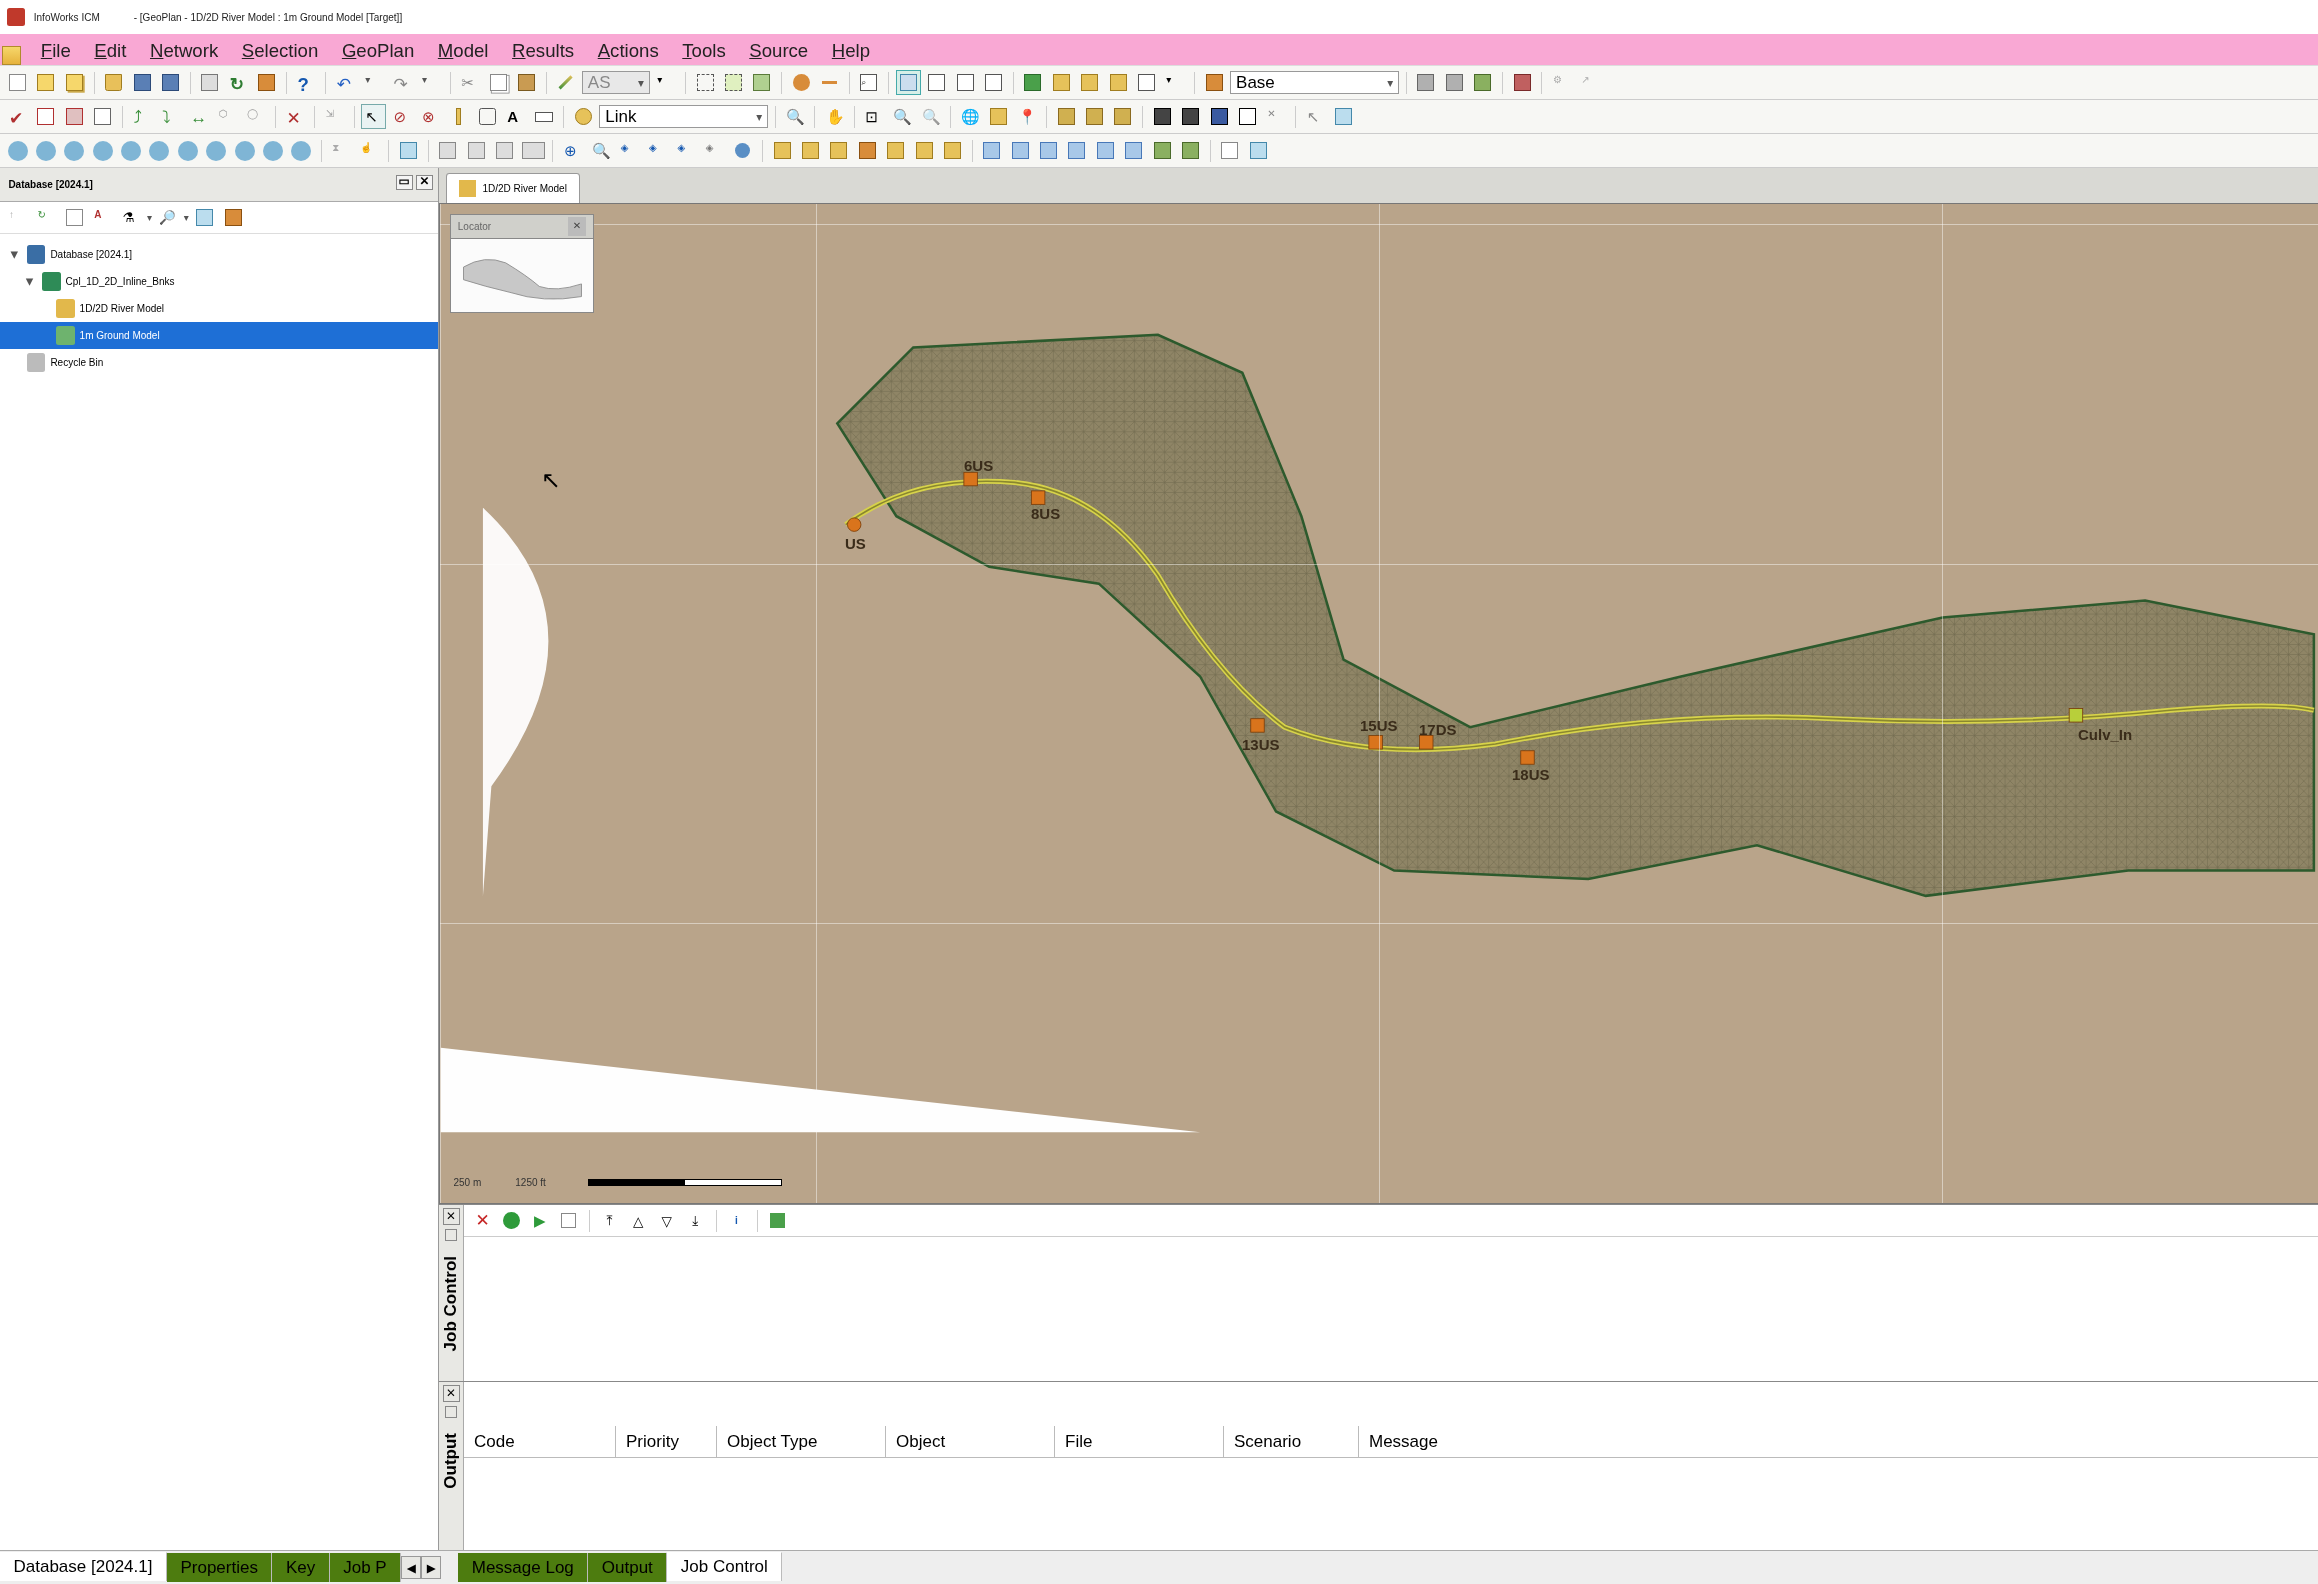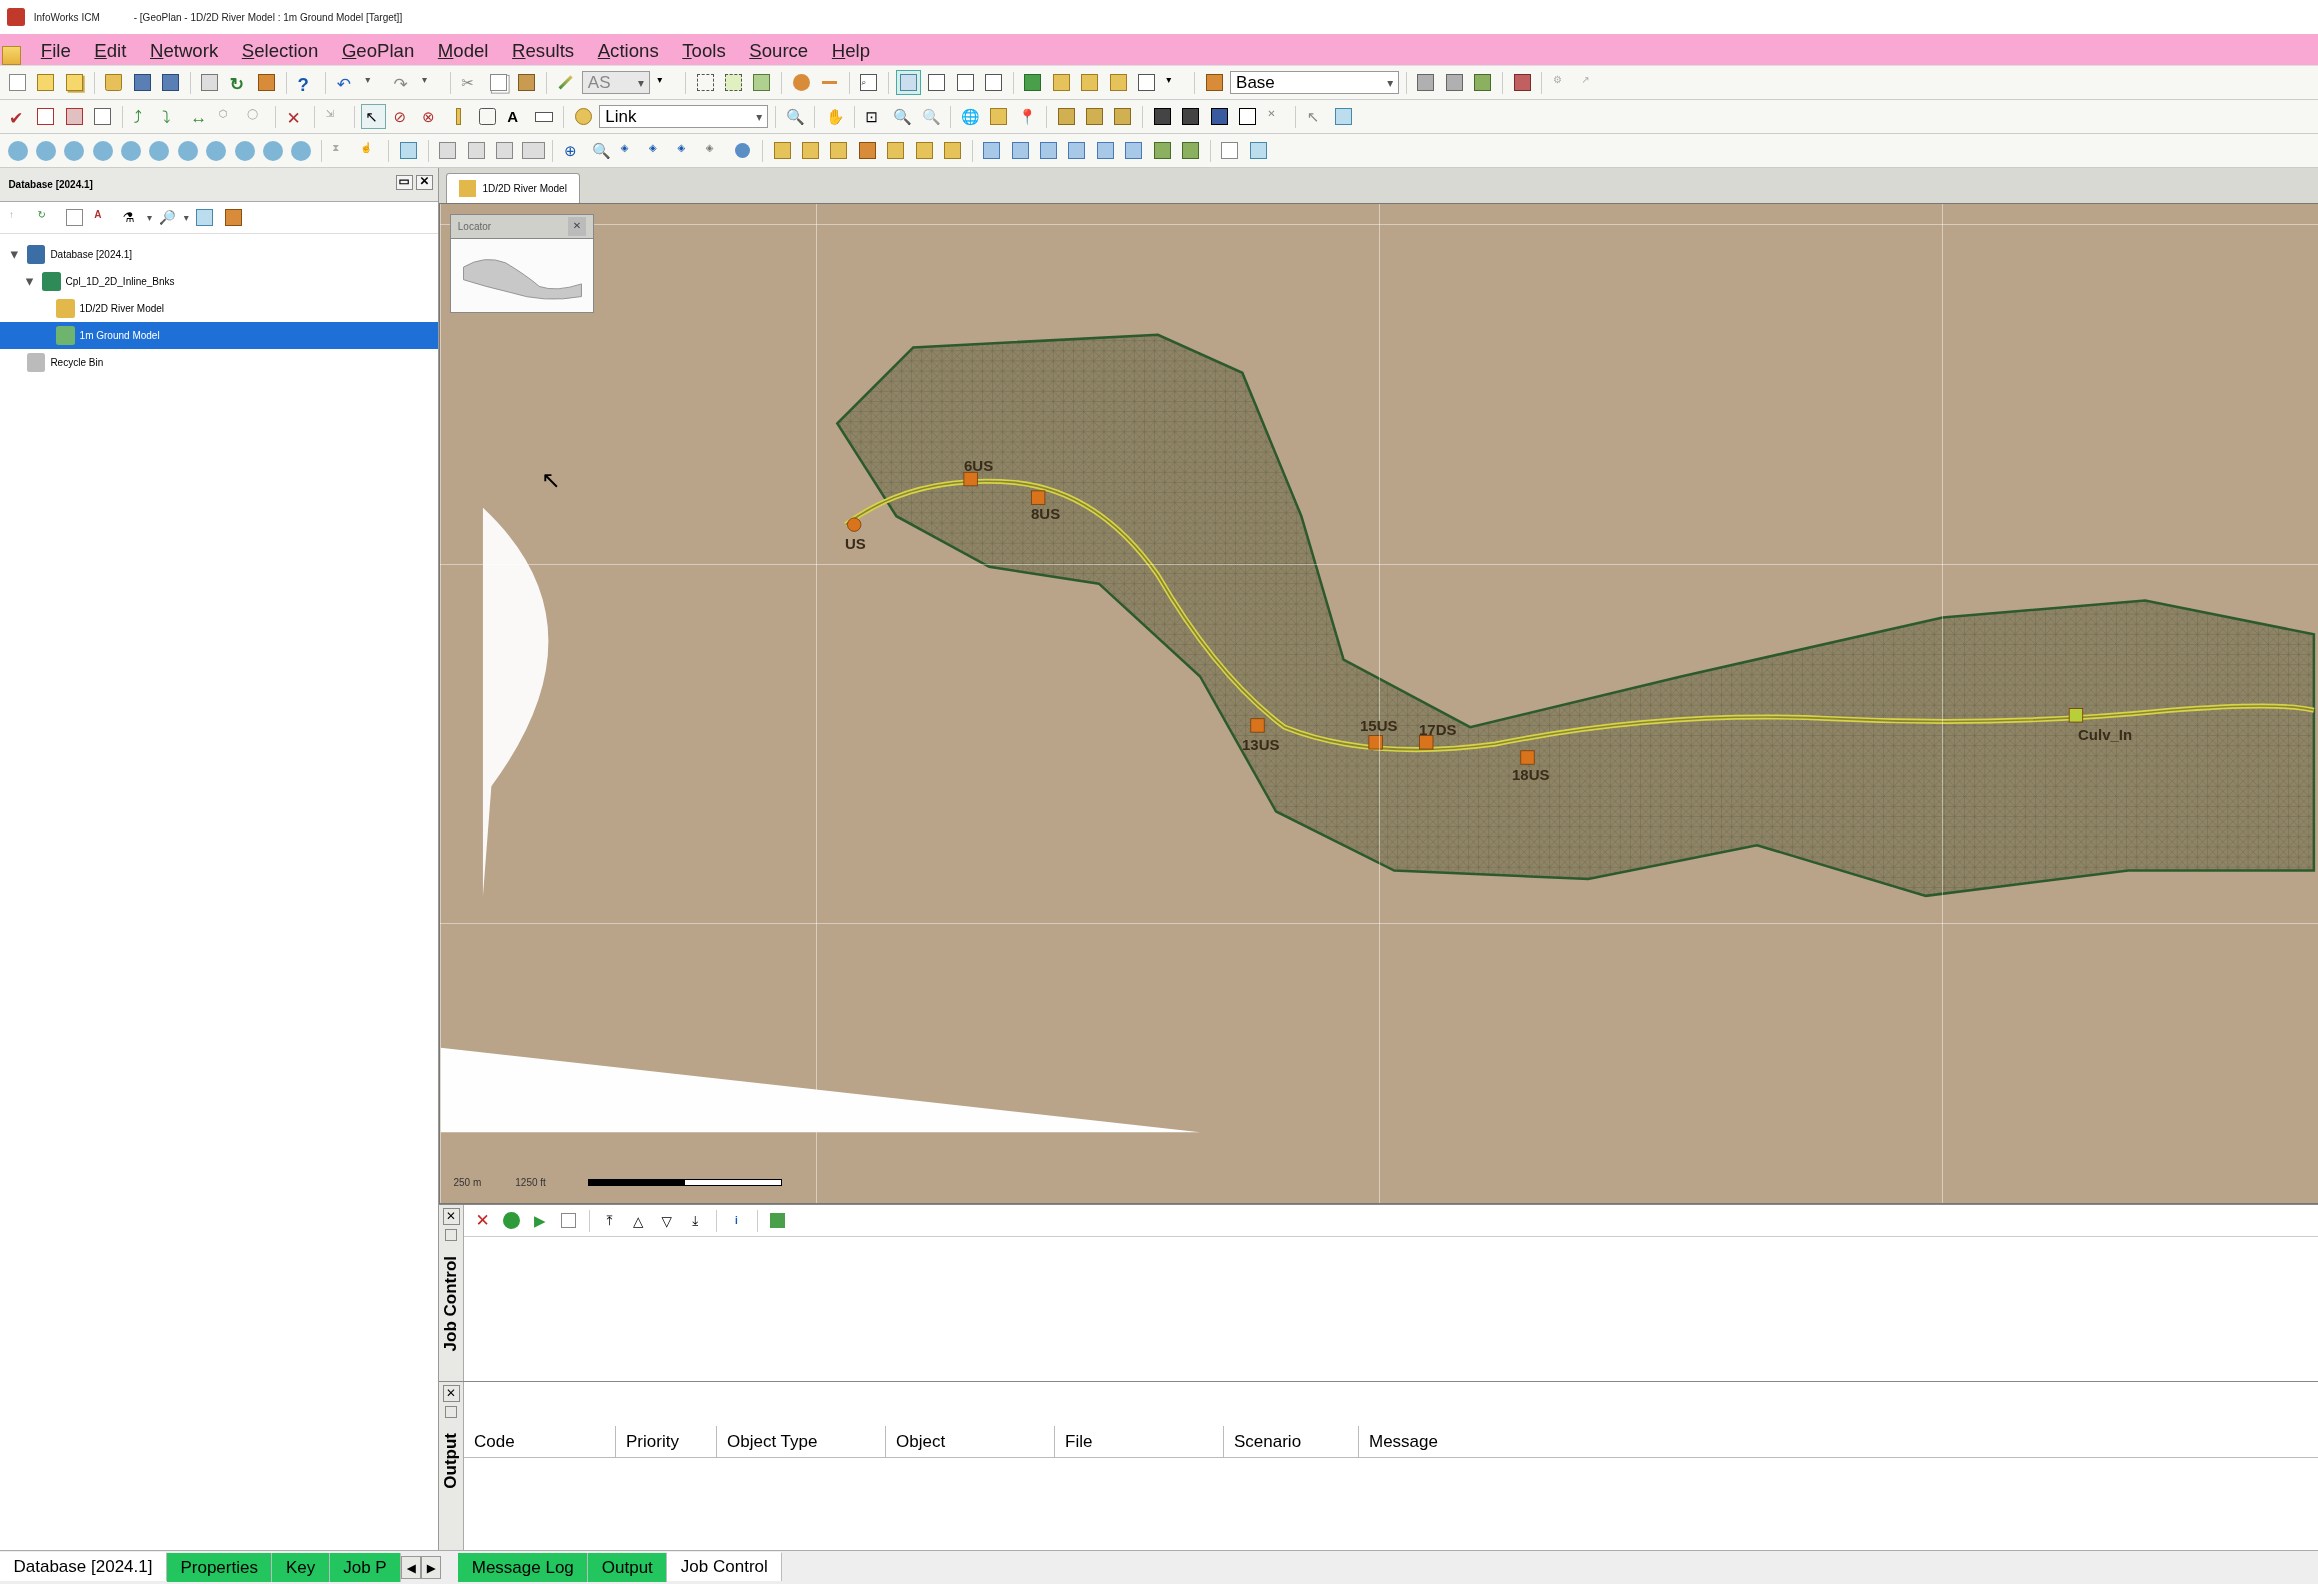--- a/index.html
+++ b/index.html
@@ -75,21 +75,21 @@
 .jc-tools .b { width:23.6px; height:23.6px; display:flex; align-items:center; justify-content:center; }
 .jc-headers { height:32px; display:flex; border-bottom:0.8px solid #bbb; }
 .jc-headers .h { border-right:0.8px solid #bbb; background:#f2f2ee; display:flex; align-items:center; justify-content:center; font-size:17px; }
 .jc-rows { flex:1; background:#fff; }
 
 .output-panel { border-top:1.7px solid #888; background:#fff; display:flex; height:169px; }
 .out-headers { height:32px; display:flex; border-bottom:0.8px solid #bbb;margin-top:44px; }
 .out-headers .h { border-right:0.8px solid #bbb; background:#fff; display:flex; align-items:center; padding:0 10px; font-size:17px; }
 
 .bottom-tabs-row { height:34px; background:#eee; border-top:0.8px solid #aaa; display:flex; align-items:center; }
-.btab { height:29px; padding:0 13.5px; border-right:0.8px solid #bbb; display:flex; align-items:center; font-size:17px; background:#22c55e; }
+.btab { height:29px; padding:0 13.5px; border-right:0.8px solid #bbb; display:flex; align-items:center; font-size:17px; background:#4d7c0f; }
 .btab.active { background:#fff; border-top:1.7px solid #fff; margin-top:-1.7px; }
 .btab-scroll { width:20px; height:23.6px; border:0.8px solid #999; background:#e8e8e4; text-align:center; line-height:22px; font-size:11.8px; }
 
 </style>
 </head>
 <body>
 
 <div class="titlebar">
   <div class="app-icon"></div>
   <span>InfoWorks ICM</span>

